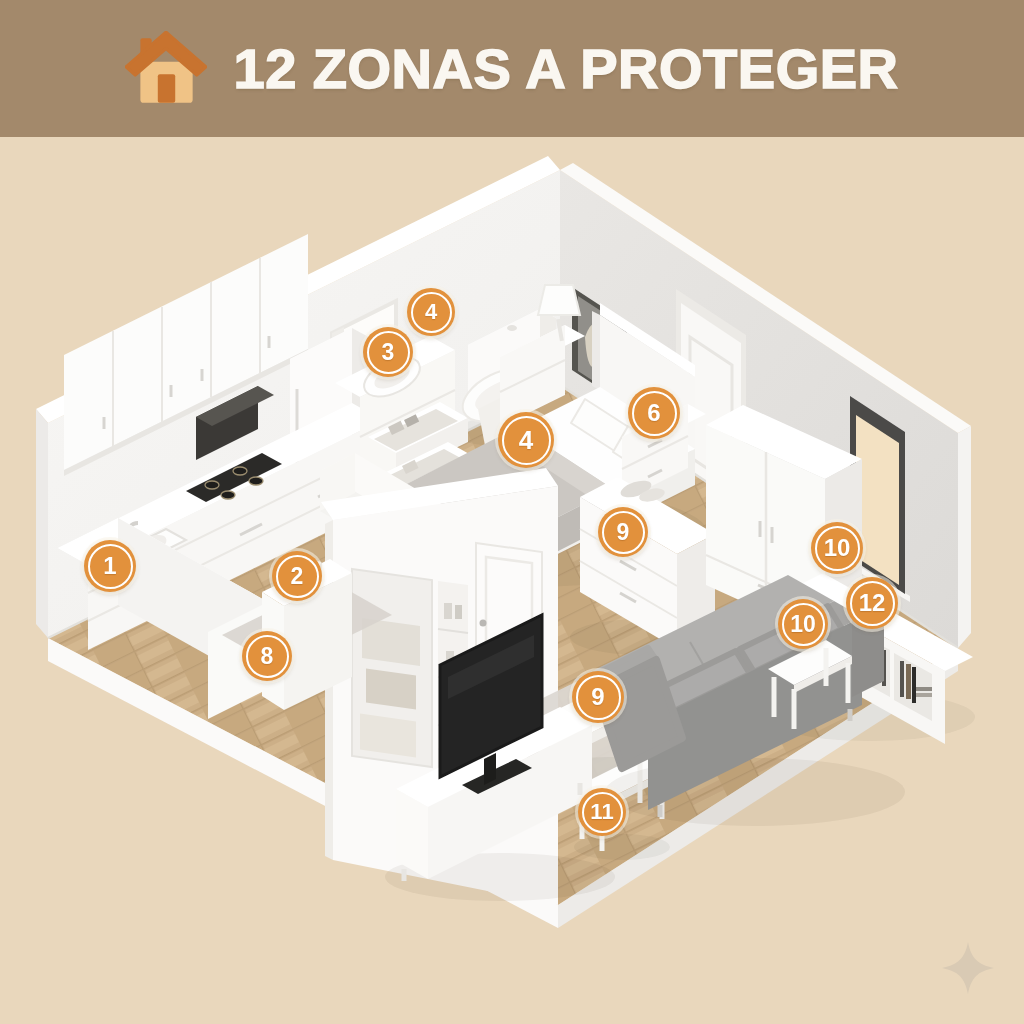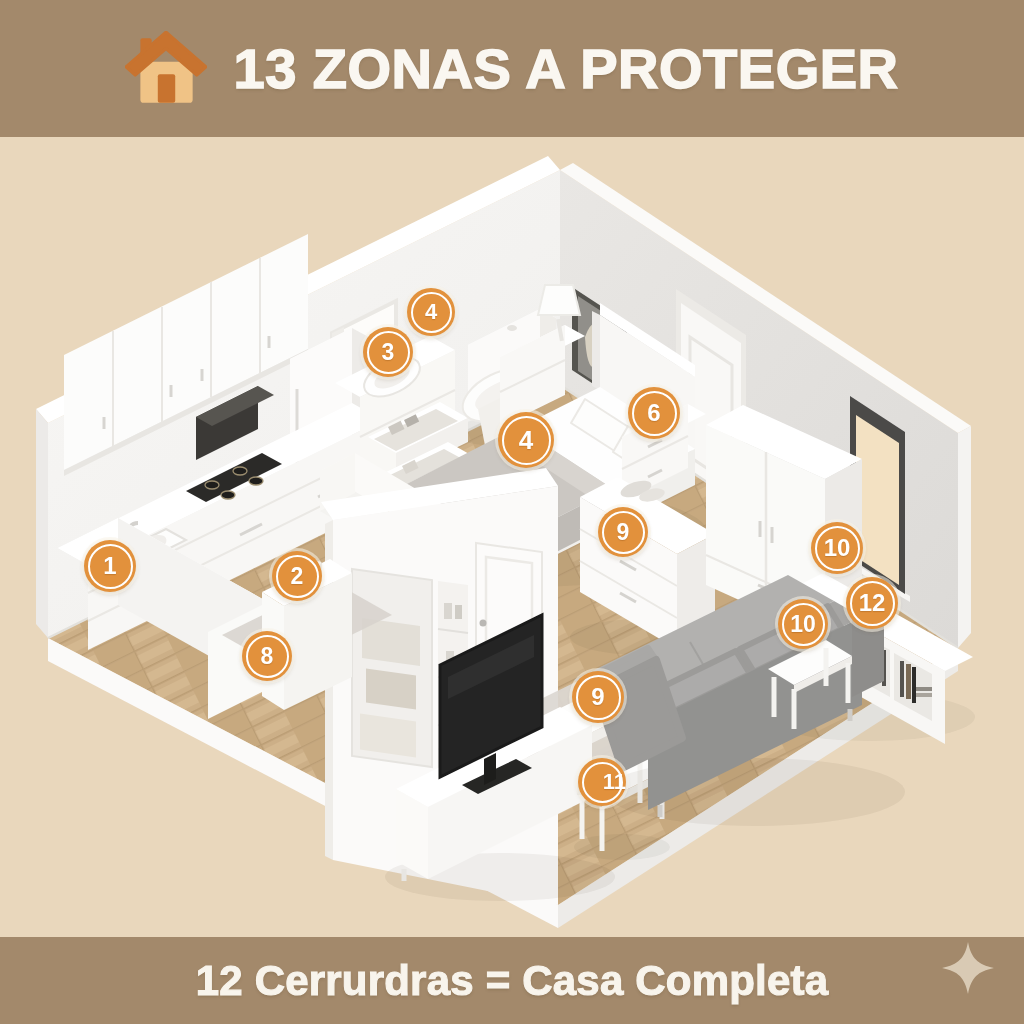--- a/index.html
+++ b/index.html
@@ -44,21 +44,21 @@
 
 <div class="stage">
 
   <div class="band header">
     <svg class="house-icon" viewBox="0 0 80 74">
       <rect x="15" y="7" width="11" height="24" rx="2" fill="#c8732f"></rect>
       <rect x="15" y="30" width="51" height="40" rx="3" fill="#f0c386"></rect>
       <path d="M40 1 L79 35 L70 43 L40 17 L10 43 L1 35 Z" fill="#c8732f" stroke="#c8732f" stroke-width="3" stroke-linejoin="round"></path>
       <rect x="32" y="42" width="17" height="28" rx="2" fill="#c8732f"></rect>
     </svg>
-    <div class="title-text">13 ZONAS A PROTEGER</div>
+    <div class="title-text">12 ZONAS A PROTEGER</div>
   </div>
 
   <svg class="scene" viewBox="0 0 1024 800">
     <defs>
       <pattern id="wood" width="72" height="20" patternUnits="userSpaceOnUse" patternTransform="rotate(-26.3)">
         <rect width="72" height="20" fill="#cdb189"></rect>
         <rect width="72" height="1.6" fill="#b99e75"></rect>
         <rect y="1.6" width="36" height="18.4" fill="#c7ab81"></rect>
         <rect x="36" y="1.6" width="1.4" height="18.4" fill="#b79c73"></rect>
         <rect x="37.4" y="6" width="34.6" height="9" fill="#d5bb93"></rect>
@@ -406,27 +406,24 @@
       </div>
       <div class="marker" style="left: 572px; top: 671px; width: 52px; height: 52px;">
         <span style="font-size: 24px;">9</span>
       </div>
       <div class="marker" style="left: 811px; top: 522px; width: 52px; height: 52px;">
         <span style="font-size: 24px;">10</span>
       </div>
       <div class="marker" style="left: 778px; top: 599px; width: 50px; height: 50px;">
         <span style="font-size: 23px;">10</span>
       </div>
-      <div class="marker" style="left: 578px; top: 758px; width: 48px; height: 48px; justify-content: flex-end;">
+      <div class="marker" style="left: 578px; top: 788px; width: 48px; height: 48px;">
         <span style="font-size: 22px;">11</span>
       </div>
       <div class="marker" style="left: 846px; top: 577px; width: 52px; height: 52px;">
         <span style="font-size: 24px;">12</span>
       </div>
     </div>
 
-  <div class="band footer">
-    <div class="caption-text">12 Cerrurdras = Casa Completa</div>
-  </div>
   <svg class="sparkle-icon" viewBox="0 0 50 50">
     <path d="M25,1 C28,16 34,22 49,25 C34,28 28,34 25,49 C22,34 16,28 1,25 C16,22 22,16 25,1 Z" fill="#d9cab4"></path>
   </svg>
 </div>
 
 </body></html>

